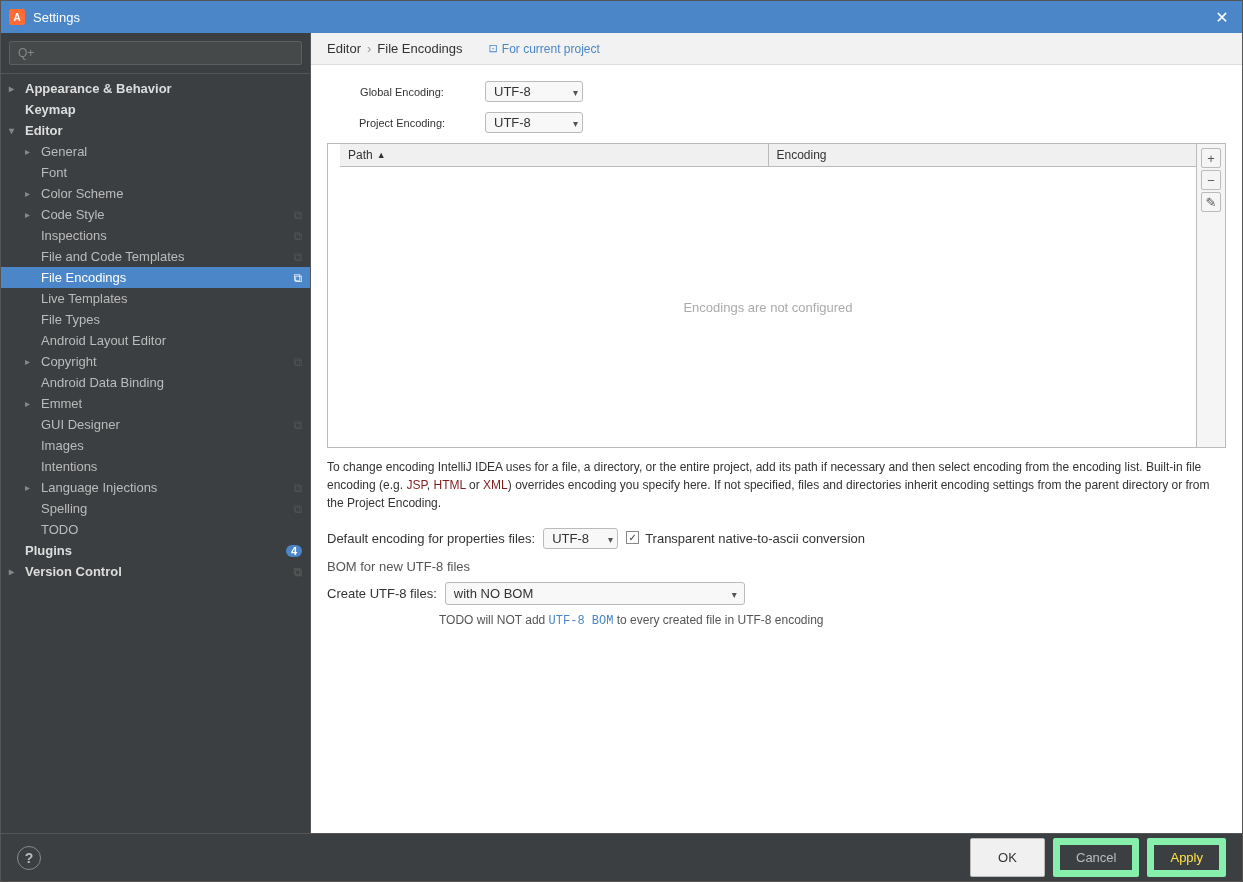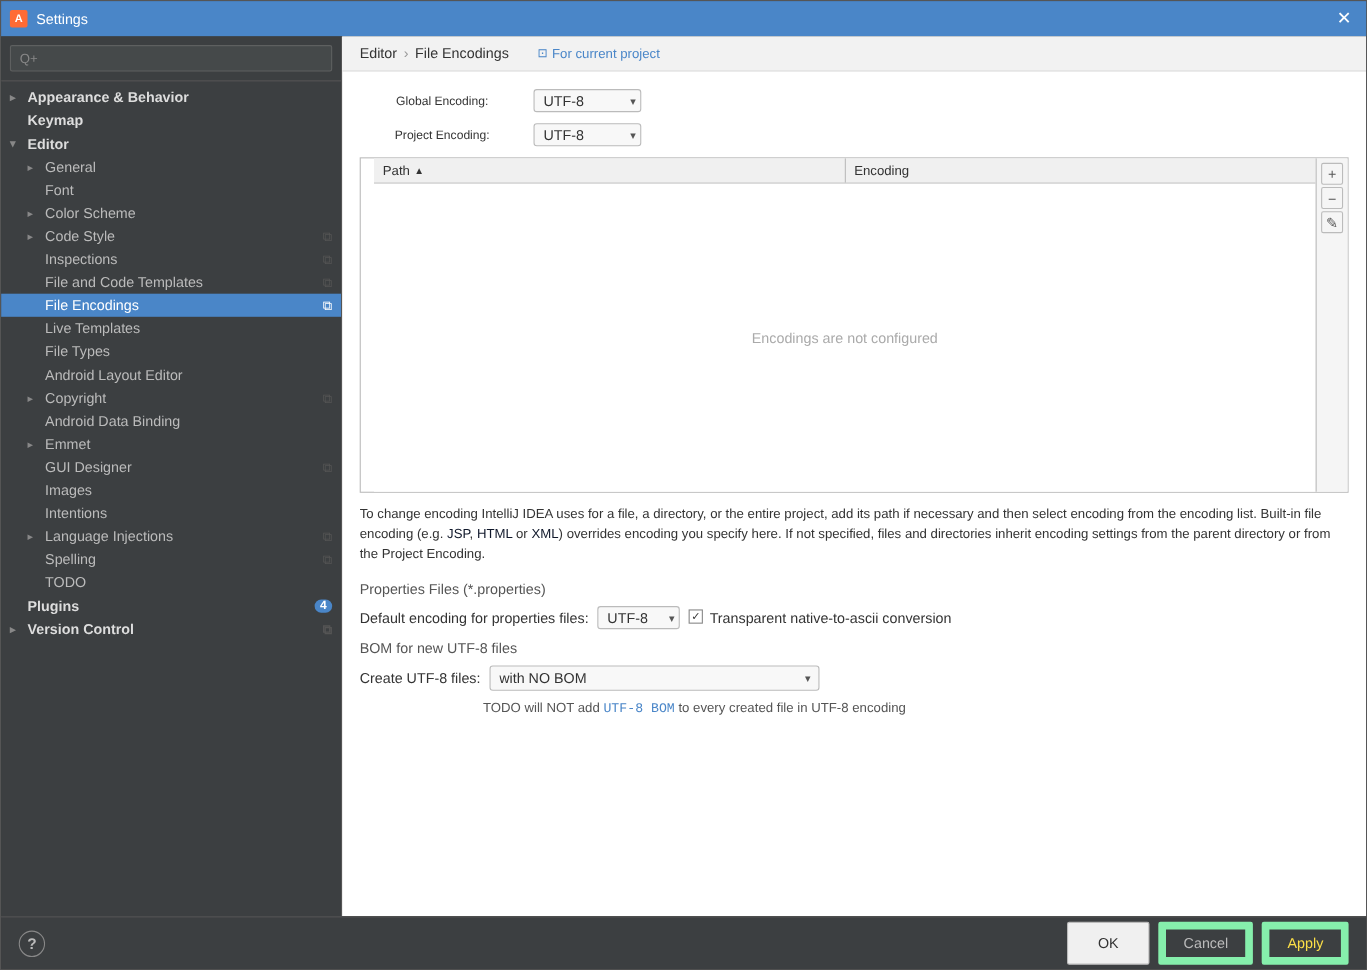--- a/index.html
+++ b/index.html
@@ -63,21 +63,21 @@
     .col-encoding { flex: 1; }
     .table-body { height: 280px; display: flex; align-items: center; justify-content: center; background: white; color: #aaa; font-size: 13px; }
 
     .table-actions { display: flex; flex-direction: column; gap: 2px; padding: 4px; border-left: 1px solid #bbb; background: #f5f5f5; }
     .table-action-btn { background: #f5f5f5; border: 1px solid #bbb; width: 20px; height: 20px; display: flex; align-items: center; justify-content: center; cursor: pointer; font-size: 13px; color: #555; border-radius: 2px; }
 
     .table-container { display: flex; border: 1px solid #bbb; margin: 10px 0; }
     .table-main { flex: 1; display: flex; flex-direction: column; margin-left: 12px; }
 
     .description-text { font-size: 12px; color: #333; line-height: 1.5; margin-bottom: 16px; }
-    .description-text a { color: #0f172a; text-decoration: none; }
+    .description-text a { color: #7f1d1d; text-decoration: none; }
 
     .section-label { font-size: 13px; color: #555; margin: 8px 0 8px 0; font-weight: normal; }
 
     .prop-row { display: flex; align-items: center; gap: 8px; margin-bottom: 10px; }
     .prop-label { font-size: 13px; color: #333; }
 
     .checkbox-wrapper { display: flex; align-items: flex-start; gap: 6px; cursor: pointer; }
     .checkbox { width: 13px; height: 13px; border: 1px solid #888; background: white; display: inline-flex; align-items: center; justify-content: center; }
     .checkbox.checked::after { content: '✓'; font-size: 10px; color: #333; }
     .checkbox-label { font-size: 13px; color: #333; }
@@ -316,21 +316,20 @@
             <button class="table-action-btn">✎</button>
           </div>
         </div>
 
         <p class="description-text">
           To change encoding IntelliJ IDEA uses for a file, a directory, or the entire project, add its path if necessary and then select
           encoding from the encoding list. Built-in file encoding (e.g. <a>JSP</a>, <a>HTML</a> or <a>XML</a>) overrides encoding you specify here. If not
           specified, files and directories inherit encoding settings from the parent directory or from the Project Encoding.
         </p>
 
-        <div class="section-label">Properties Files (*.properties)</div>
 
         <div class="prop-row">
           <span class="prop-label">Default encoding for properties files:</span>
           <div class="select-wrapper">
             <select class="select-dropdown">
               <option>UTF-8</option>
               <option>UTF-16</option>
             </select>
           </div>
           <div class="checkbox-wrapper">

